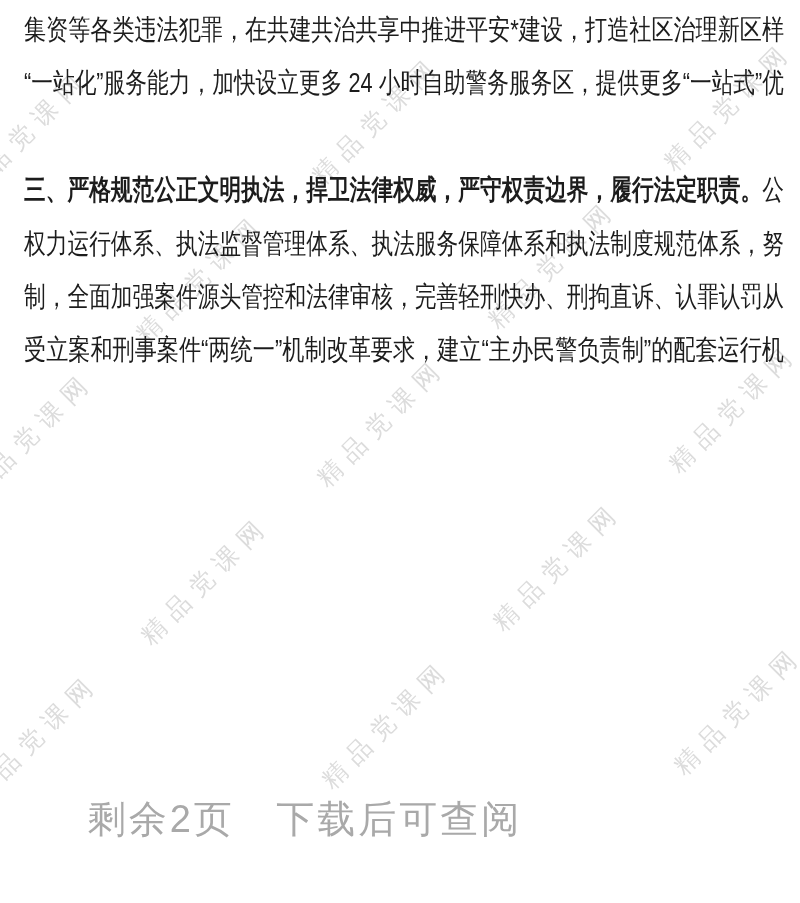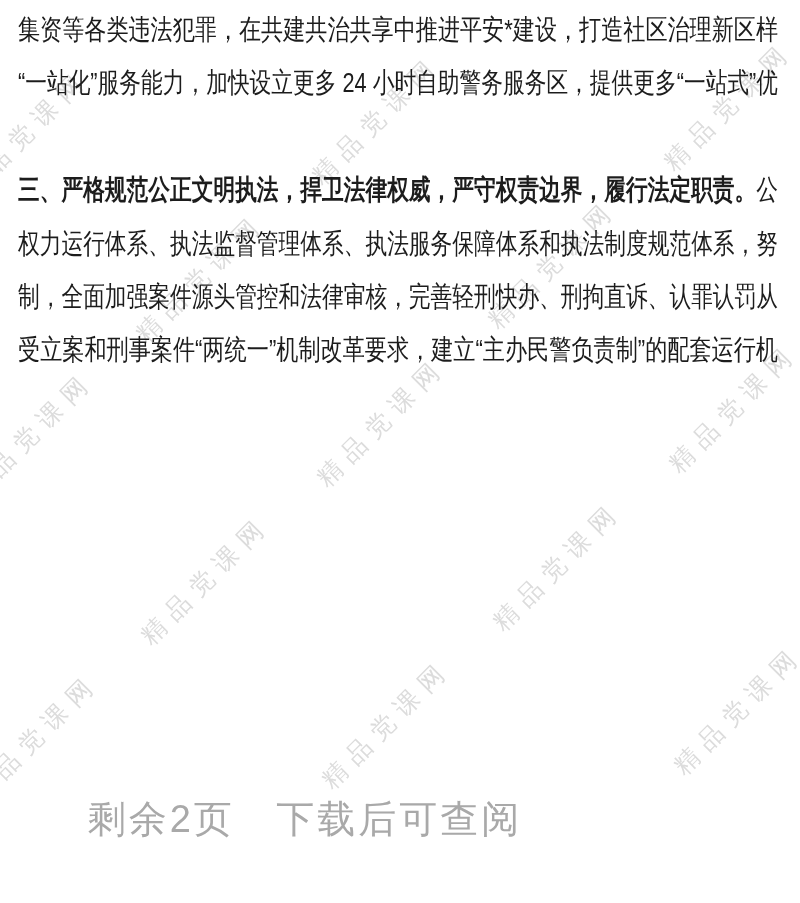--- a/index.html
+++ b/index.html
@@ -16,21 +16,21 @@
   }
   .watermark-layer span {
     position: absolute;
     font-size: 25px;
     letter-spacing: 9px;
     white-space: nowrap;
     transform: translate(-50%, -50%) rotate(-45deg);
     user-select: none;
   }
   .doc-body {
-    position: absolute; left: 18px; top: 3px; width: 760px; z-index: 1;
+    position: absolute; left: 24px; top: 3px; width: 760px; z-index: 1;
   }
   .line {
     height: 53.4px;
     line-height: 53.4px;
     font-size: 28px;
     white-space: nowrap;
   }
   .line-inner {
     display: inline-block;
     transform-origin: 0 50%;

